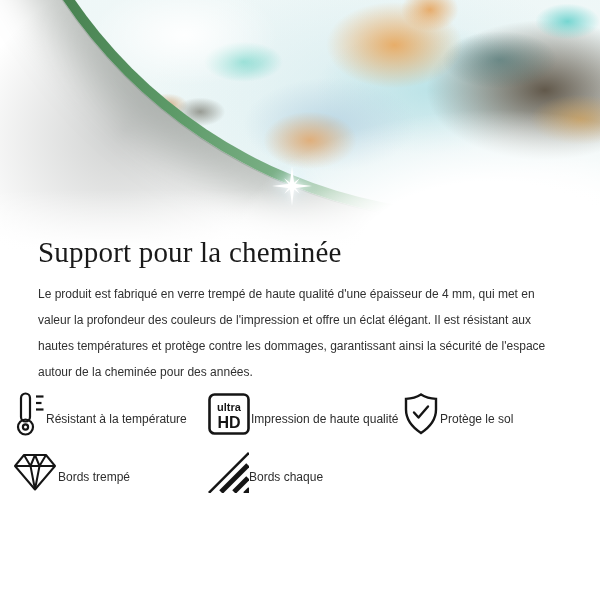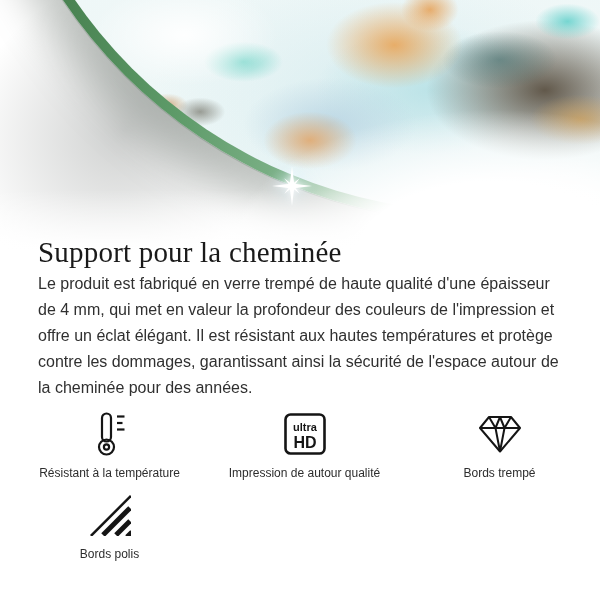--- a/index.html
+++ b/index.html
@@ -80,38 +80,38 @@
   }
   .page-title {
     font-family: "Liberation Serif", "DejaVu Serif", serif;
     font-size: 29px;
     line-height: 36px;
     font-weight: 400;
     color: #1a1a1a;
     letter-spacing: 0.2px;
   }
   .page-desc {
-    margin-top: 1px;
+    margin-top: 11px;
     width: 530px;
-    font-size: 16px;
+    font-size: 12px;
     line-height: 26px;
     color: #303030;
   }
 
   
   .features {
     margin: -6px 0 0 -26px;
     width: 585px;
     display: grid;
     grid-template-columns: repeat(3, 195px);
     row-gap: 12px;
   }
   .feature {
     display: flex;
-    flex-direction: column;
+    flex-direction: row;
     align-items: center;
   }
   .icon-box {
     height: 46px;
     display: flex;
     align-items: center;
     justify-content: center;
   }
   .feature-label {
     margin-top: 9px;
@@ -170,23 +170,32 @@
     </div>
 
     <div class="feature">
       <div class="icon-box">
         <svg width="44" height="44" viewBox="0 0 44 44">
           <rect class="icn" x="2.5" y="2.5" width="39" height="39" rx="5" style="stroke-width:2.6"></rect>
           <text class="hd-top" x="22" y="19" text-anchor="middle">ultra</text>
           <text class="hd-bottom" x="22" y="35.5" text-anchor="middle">HD</text>
         </svg>
       </div>
-      <div class="feature-label">Impression de autour qualité</div>
-    </div>
-
+      <div class="feature-label">Impression de haute qualité</div>
+    </div>
+
+    <div class="feature">
+      <div class="icon-box">
+        <svg width="38" height="44" viewBox="0 0 38 44">
+          <path class="icn" style="stroke-width:2.4" d="M19 2.5 C23 5 28.5 6.6 34 6.9 V17.5 C34 29 25 37 19 41 C13 37 4 29 4 17.5 V6.9 C9.5 6.6 15 5 19 2.5 Z"></path>
+          <polyline class="icn" style="stroke-width:2.4;stroke-linecap:round;stroke-linejoin:round" points="12,20.5 16.5,25.5 26,14.5"></polyline>
+        </svg>
+      </div>
+      <div class="feature-label">Protège le sol</div>
+    </div>
 
     <div class="feature">
       <div class="icon-box">
         <svg width="46" height="40" viewBox="0 0 46 40">
           <g class="icn" style="stroke-width:2;stroke-linejoin:round">
             <path d="M12 3 H34 L43 14 L23 37.5 L3 14 Z"></path>
             <path d="M3 14 H43"></path>
             <path d="M12 3 L18.5 14 L23 3 L27.5 14 L34 3"></path>
             <path d="M18.5 14 L23 37.5 M27.5 14 L23 37.5"></path>
           </g>
@@ -204,18 +213,18 @@
               </clipPath>
           </defs>
           <g clip-path="url(#tri)" stroke="#151515" stroke-width="5">
             <line x1="1" y1="41" x2="41" y2="1"></line>
             <line x1="14" y1="41" x2="41" y2="14"></line>
             <line x1="27" y1="41" x2="41" y2="27"></line>
             <line x1="38" y1="43" x2="43" y2="38"></line>
           </g>
         </svg>
       </div>
-      <div class="feature-label">Bords polis</div>
+      <div class="feature-label">Bords chaque</div>
     </div>
 
 
   </div>
 </div>
 
 </body></html>

